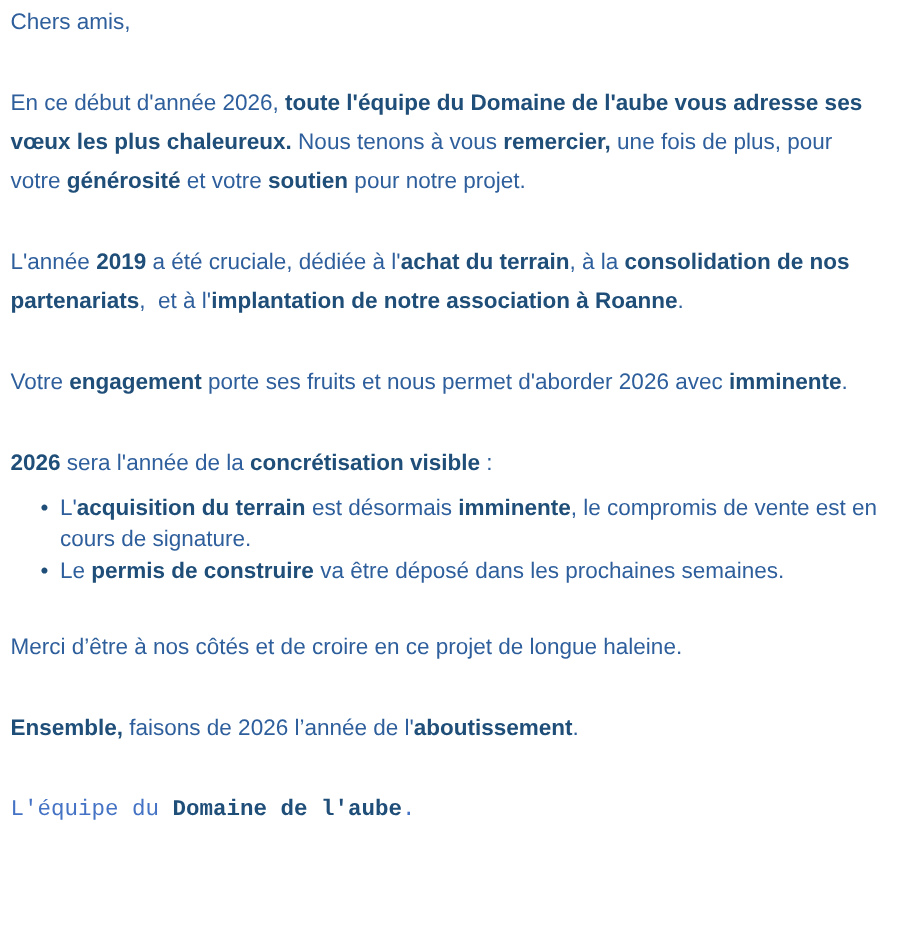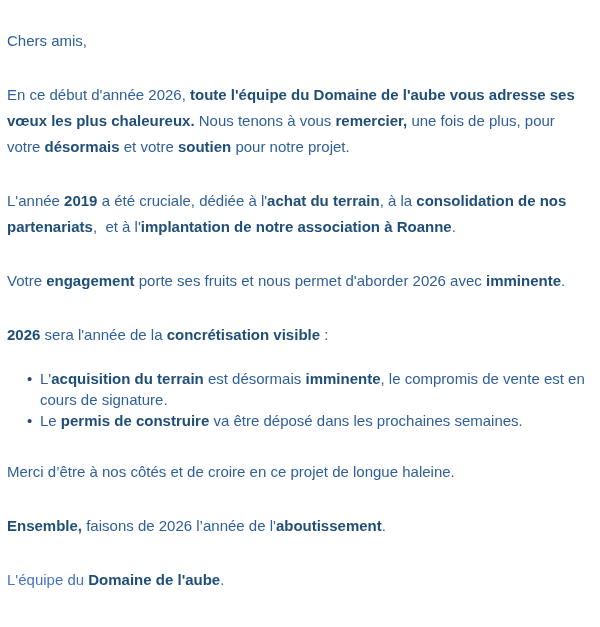--- a/index.html
+++ b/index.html
@@ -10,32 +10,32 @@
     --bullet-marker:#1f4e79;
   }
   *{box-sizing:border-box;}
   html,body{margin:0;padding:0;}
   body{
     width:600px;height:627px;overflow:hidden;
     background:var(--background);
   }
   .letter{
     width:600px;height:554px;
-    padding:28px 10px 0 7px;
+    padding:2px 10px 0 7px;
     font-family:"Liberation Sans","DejaVu Sans",sans-serif;
     font-size:15px;
     line-height:26px;
     color:var(--body-text);
   }
   .letter p{
     margin:0 0 28px 0;
     white-space:pre-wrap;
   }
-  .letter p.tight{margin-bottom:20px;}
-  .letter p.signature{color:var(--signature-text);margin-bottom:16px;}
+  .letter p.tight{margin-bottom:6px;}
+  .letter p.signature{color:var(--signature-text);margin-bottom:16px;font-family:Liberation Mono, monospace;}
   .letter b{font-weight:700;color:var(--bold-text);}
   ul.bullet-list{
     list-style:none;
     margin:0 0 28px 0;
     padding:0;
     line-height:21px;
   }
   ul.bullet-list li{
     position:relative;
     padding-left:33px;
@@ -45,21 +45,21 @@
     position:absolute;
     left:20px;top:0;
     color:var(--bullet-marker);
   }
 </style>
 </head>
 <body>
 
 <div class="letter">
     <p><span>Chers amis,</span></p>
-    <p><span>En ce début d'année 2026, </span><b>toute l'équipe du Domaine de l'aube vous adresse ses vœux les plus chaleureux.</b><span> Nous tenons à vous </span><b>remercier,</b><span> une fois de plus, pour votre </span><b>désormais</b><span> et votre </span><b>soutien</b><span> pour notre projet.</span></p>
+    <p><span>En ce début d'année 2026, </span><b>toute l'équipe du Domaine de l'aube vous adresse ses vœux les plus chaleureux.</b><span> Nous tenons à vous </span><b>remercier,</b><span> une fois de plus, pour votre </span><b>générosité</b><span> et votre </span><b>soutien</b><span> pour notre projet.</span></p>
     <p><span>L'année </span><b>2019</b><span> a été cruciale, dédiée à l'</span><b>achat du terrain</b><span>, à la </span><b>consolidation de nos partenariats</b><span>,  et à l'</span><b>implantation de notre association à Roanne</b><span>.</span></p>
     <p><span>Votre </span><b>engagement</b><span> porte ses fruits et nous permet d'aborder 2026 avec </span><b>imminente</b><span>.</span></p>
     <p class="tight"><b>2026</b><span> sera l'année de la </span><b>concrétisation visible</b><span> :</span></p>
     <ul class="bullet-list">
       <li><span class="marker">•</span><span>L'</span><b>acquisition du terrain</b><span> est désormais </span><b>imminente</b><span>, le compromis de vente est en cours de signature.</span></li>
       <li><span class="marker">•</span><span>Le </span><b>permis de construire</b><span> va être déposé dans les prochaines semaines.</span></li>
     </ul>
     <p><span>Merci d’être à nos côtés et de croire en ce projet de longue haleine.</span></p>
     <p><b>Ensemble,</b><span> faisons de 2026 l’année de l'</span><b>aboutissement</b><span>.</span></p>
     <p class="signature"><span>L'équipe du </span><b>Domaine de l'aube</b><span>.</span></p>

